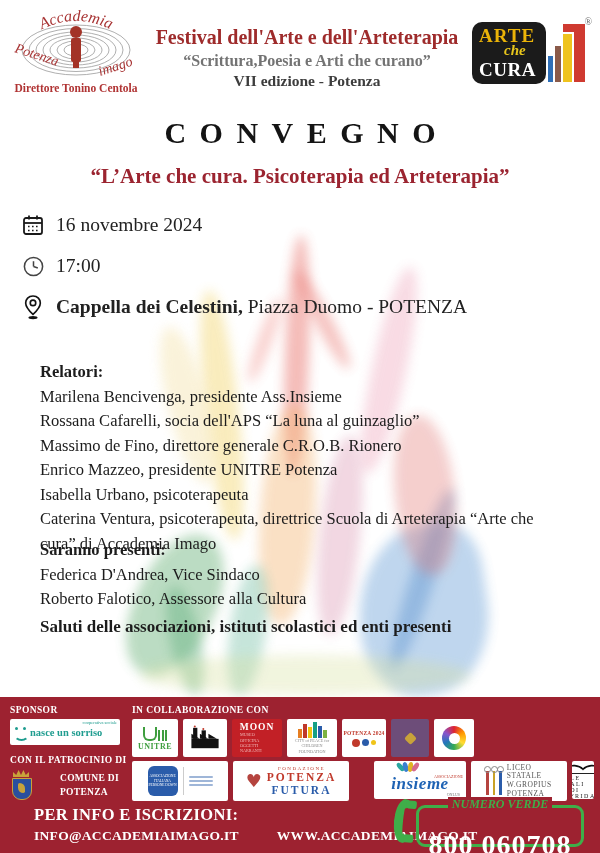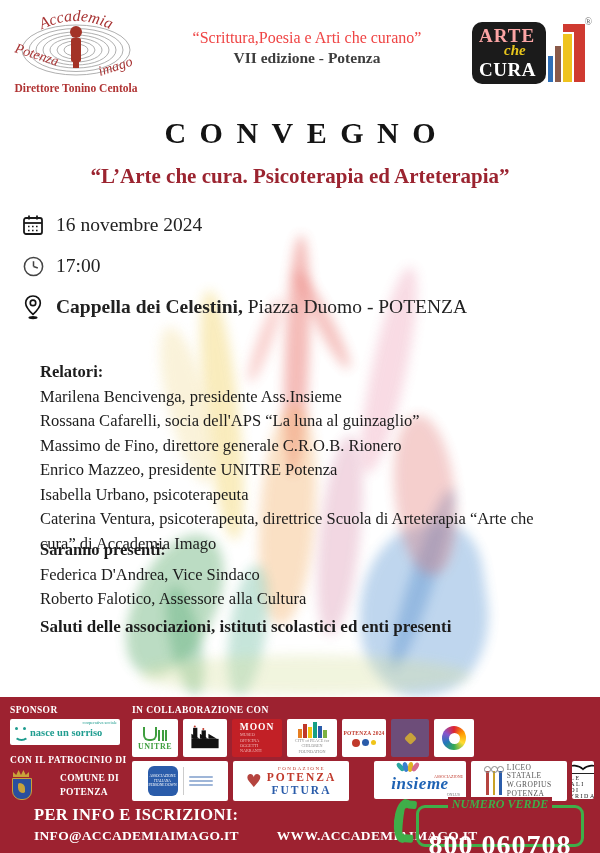--- a/index.html
+++ b/index.html
@@ -6,25 +6,25 @@
   .poster{position:relative;width:600px;height:853px;background:#ffffff;overflow:hidden;
           font-family:"Liberation Serif","DejaVu Serif",serif;color:#1c1c1c;}
 
   
   .header{position:absolute;top:6px;left:10px;right:8px;height:104px;display:flex;align-items:flex-start;}
   .acc-logo{width:132px;flex:0 0 132px;text-align:center;}
   .acc-logo svg{display:block;}
   .acc-director{font-size:11.5px;font-weight:bold;color:#b03434;margin-top:-2px;white-space:nowrap;}
   .head-center{flex:1;text-align:center;padding-top:20px;}
   .fest-title{font-size:20px;font-weight:bold;color:#9e2b2b;}
-  .fest-sub{font-size:16px;font-weight:normal;color:#ef4444;margin-top:3px;}
+  .fest-sub{font-size:16px;font-weight:bold;color:#737373;margin-top:3px;}
   .fest-ed{font-size:15.5px;font-weight:bold;color:#3d3d3d;margin-top:2px;}
   .artecura{position:relative;width:120px;flex:0 0 120px;height:72px;margin-top:14px;}
   .ac-box{position:absolute;left:0;top:2px;width:74px;height:62px;background:#1b1b1b;border-radius:10px;}
-  .ac-l1{position:absolute;left:7px;top:3px;font-size:19px;font-weight:bold;color:#fca5a5;letter-spacing:1px;}
+  .ac-l1{position:absolute;left:7px;top:3px;font-size:19px;font-weight:bold;color:#eab308;letter-spacing:1px;}
   .ac-l2{position:absolute;left:32px;top:20px;font-size:15px;font-weight:bold;font-style:italic;color:#e8c61c;}
   .ac-l3{position:absolute;left:7px;top:37px;font-size:19px;font-weight:bold;color:#fff;letter-spacing:.5px;}
   .bar{position:absolute;}
   .bar-blue{left:76px;top:36px;width:5px;height:26px;background:#2f6fb8;}
   .bar-brown{left:83px;top:26px;width:6px;height:36px;background:#8a5a4a;}
   .bar-yellow{left:91px;top:14px;width:9px;height:48px;background:#efc31e;}
   .bar-red{left:102px;top:4px;width:11px;height:58px;background:#cf3a30;}
   .bar-redcap{left:91px;top:4px;width:11px;height:8px;background:#cf3a30;}
   .ac-reg{position:absolute;right:0;top:-4px;font-size:10px;color:#6a6a6a;}
 
@@ -189,20 +189,21 @@
         <text font-size="16" fill="#a83434" font-style="italic" font-family="Liberation Serif, serif">
           <textPath href="#accArc" startOffset="50%" text-anchor="middle">Accademia</textPath>
         </text>
         <text x="4" y="46" font-size="14" fill="#a83434" font-style="italic" transform="rotate(18 4 46)">Potenza</text>
         <text x="90" y="70" font-size="14" fill="#a83434" font-style="italic" transform="rotate(-18 90 70)">imago</text>
       </svg>
       <div class="acc-director">Direttore Tonino Centola</div>
     </div>
 
     <div class="head-center">
+      <div class="fest-title">Festival dell'Arte e dell'Arteterapia</div>
       <div class="fest-sub">“Scrittura,Poesia e Arti che curano”</div>
       <div class="fest-ed">VII edizione - Potenza</div>
     </div>
 
     <div class="artecura">
       <div class="ac-box">
         <span class="ac-l1">ARTE</span>
         <span class="ac-l2">che</span>
         <span class="ac-l3">CURA</span>
       </div>

